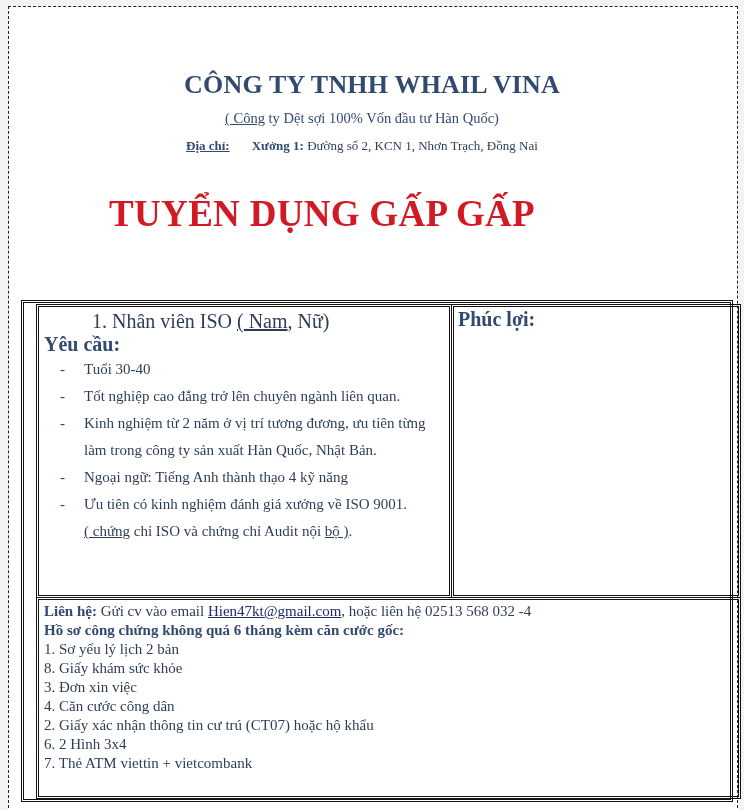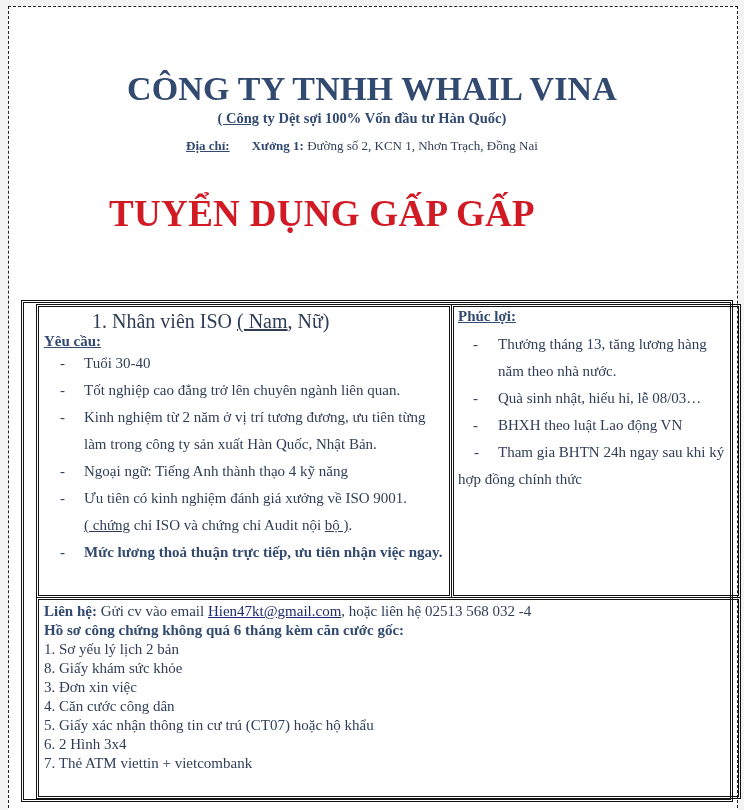--- a/index.html
+++ b/index.html
@@ -9,46 +9,46 @@
     font-family:"Liberation Serif", "DejaVu Serif", serif;
     color:#2f3e56;
   }
   .page {
     position:absolute; left:8px; top:6px; width:728px; height:806px;
     background:#ffffff;
     border-left:1px dashed #222; border-top:1px dashed #222; border-right:1px dashed #222;
   }
   .company {
     position:absolute; left:0; width:744px; top:70px; text-align:center;
-    font-weight:bold; font-size:34px; color:#324a70; letter-spacing:0.2px;
+    font-weight:bold; font-size:26px; color:#324a70; letter-spacing:0.2px;
   }
   .subtitle {
     position:absolute; left:0; width:724px; top:110px; text-align:center;
-    font-weight:bold; font-size:14.5px; color:#324a70;
+    font-weight:normal; font-size:14.5px; color:#324a70;
   }
   .address {
     position:absolute; left:186px; top:138px; font-size:13px; color:#2f3e56;
   }
   .address .lbl { font-weight:bold; text-decoration:underline; color:#324a70; margin-right:22px; }
   .address b { color:#324a70; }
   u { text-decoration:underline; }
   .headline {
     position:absolute; left:0; width:800px; top:192px; text-align:center;
     font-weight:bold; font-size:37px; color:#d11a24; letter-spacing:0.3px;
   }
   .table {
     position:absolute; left:21px; top:300px; width:712px; height:502px;
     border:3px double #111; box-sizing:border-box;
   }
   .cell { position:absolute; box-sizing:border-box; border:3px double #111;margin-left:11px; }
   .cell-left { left:1px; top:1px; width:416px; height:294px; }
   .cell-right { left:416px; top:1px; width:290px; height:294px; }
   .cell-bottom { left:1px; top:294px; width:705px; height:202px; }
   .pos-title { font-size:20px; margin:3px 0 0 53px; color:#2f3e56; }
-  .sec-label { font-weight:bold; text-decoration:underline; font-size:15px; color:#324a70; margin-left:5px; }
+  .sec-label { font-weight:bold; font-size:20px; color:#324a70; margin-left:5px; }
   ul.dash { list-style:none; margin:0; padding:0; }
   ul.dash li { position:relative; font-size:15px; line-height:27px; color:#2f3e56; }
   .cell-left ul.dash li { padding-left:45px; padding-right:6px; }
   .cell-left ul.dash li::before { content:"-"; position:absolute; left:21px; }
   .cell-left ul.dash li.bold { font-weight:bold; color:#324a70; }
   .cell-right .sec-label { margin-left:4px; display:block; margin-top:1px; }
   .cell-right ul.dash { margin-top:6px; }
   .cell-right ul.dash li { padding-left:44px; padding-right:4px; }
   .cell-right ul.dash li::before { content:"-"; position:absolute; left:19px; }
   .cell-right ul.dash li.hang { padding-left:4px; text-indent:40px; }
@@ -73,40 +73,33 @@
 <div class="table">
   <div class="cell cell-left">
     <div class="pos-title"><span>1. Nhân viên ISO </span><u>( Nam</u><span>, Nữ)</span></div>
     <div class="sec-label">Yêu cầu:</div>
     <ul class="dash">
       <li>Tuổi 30-40</li>
       <li>Tốt nghiệp cao đẳng trở lên chuyên ngành liên quan.</li>
       <li>Kinh nghiệm từ 2 năm ở vị trí tương đương, ưu tiên từng làm trong công ty sản xuất Hàn Quốc, Nhật Bản.</li>
       <li>Ngoại ngữ: Tiếng Anh thành thạo 4 kỹ năng</li>
       <li><span>Ưu tiên có kinh nghiệm đánh giá xưởng về ISO 9001.</span><br><u>( chứng</u><span> chỉ ISO và chứng chỉ Audit nội </span><u>bộ )</u><span>.</span></li>
-      <li class="bold">Mức lương thoả thuận trực tiếp, ưu tiên nhận việc ngay.</li>
     </ul>
   </div>
 
   <div class="cell cell-right">
     <span class="sec-label">Phúc lợi:</span>
-    <ul class="dash">
-      <li>Thưởng tháng 13, tăng lương hàng năm theo nhà nước.</li>
-      <li>Quà sinh nhật, hiếu hỉ, lễ 08/03…</li>
-      <li> BHXH theo luật Lao động VN</li>
-      <li class="hang"> Tham gia BHTN 24h ngay sau khi ký hợp đồng chính thức</li>
-    </ul>
   </div>
 
   <div class="cell cell-bottom">
     <div class="bottom-text">
       <div><b>Liên hệ:</b><span> Gửi cv vào email </span><span class="email">Hien47kt@gmail.com</span><span>, hoặc liên hệ 02513 568 032 -4</span></div>
       <div><b>Hồ sơ công chứng không quá 6 tháng kèm căn cước gốc:</b></div>
       <div>1. Sơ yếu lý lịch 2 bản</div>
       <div>8. Giấy khám sức khỏe</div>
       <div>3. Đơn xin việc</div>
       <div>4. Căn cước công dân</div>
-      <div>5. Giấy xác nhận thông tin cư trú (CT07) hoặc hộ khẩu</div>
+      <div>2. Giấy xác nhận thông tin cư trú (CT07) hoặc hộ khẩu</div>
       <div>6. 2 Hình 3x4</div>
       <div>7. Thẻ ATM viettin + vietcombank</div>
     </div>
   </div>
 </div>
 
 </body></html>

